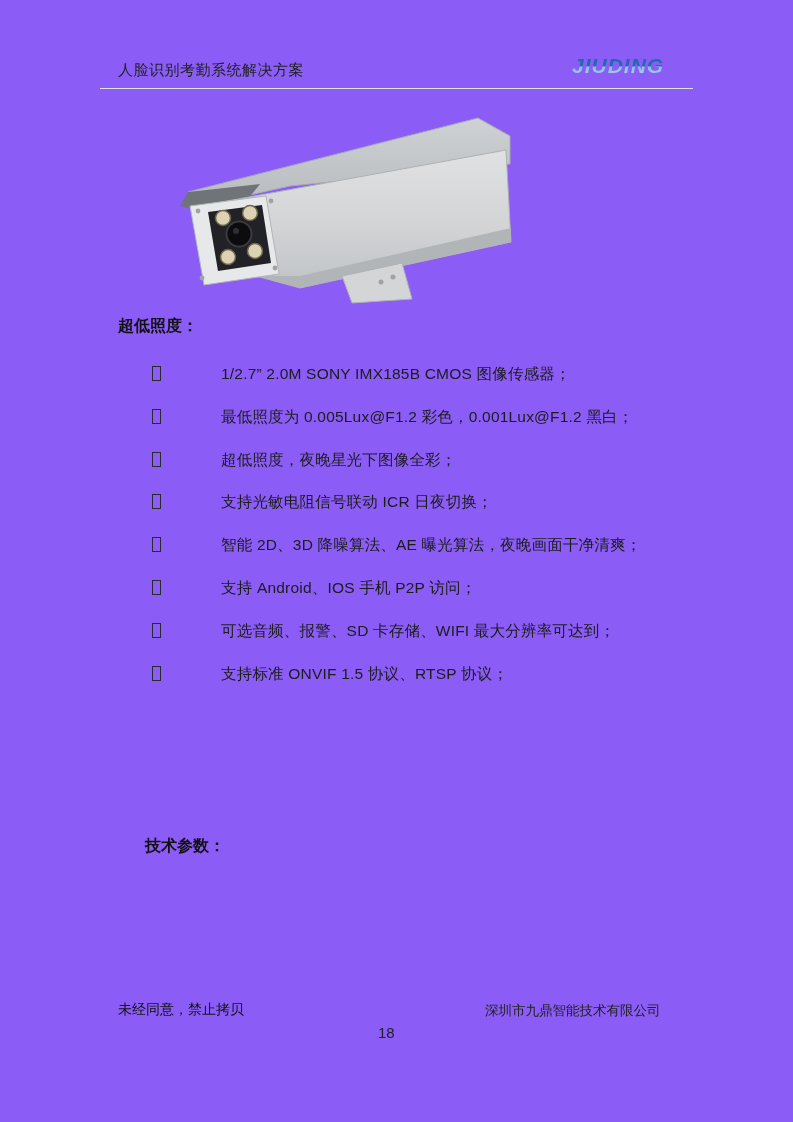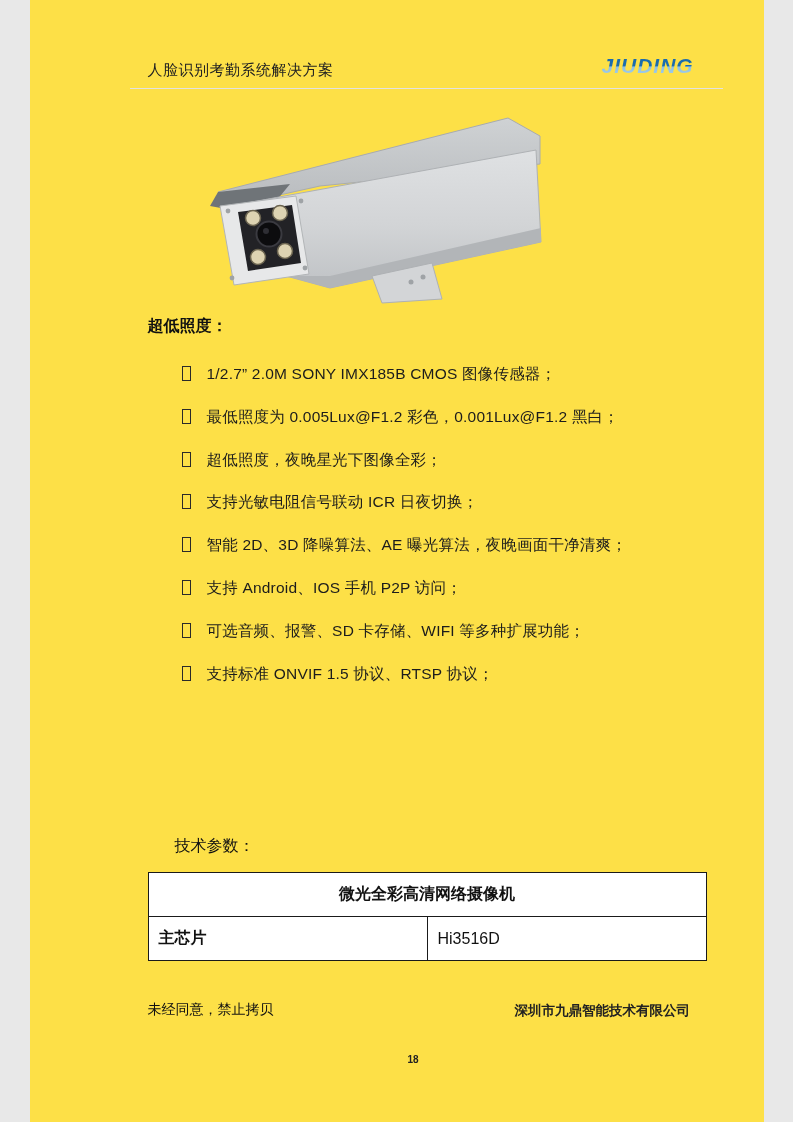--- a/index.html
+++ b/index.html
@@ -1,24 +1,23 @@
 <!DOCTYPE html>
 <html><head>
 <meta charset="utf-8">
 <style>
   html,body{margin:0;padding:0;background:#e8e8e8;}
   .page{
     position:relative;
-    width:726px;height:1122px;
+    width:793px;height:1122px;
     margin:0 auto;
-    background:#fde047;
+    background:#8b5cf6;
     font-family:"Liberation Sans","DejaVu Sans",sans-serif;
     color:#1a1a1a;
     overflow:hidden;
-    padding-left:8px;
   }
   
   .doc-header-title{
     position:absolute;left:118px;top:61px;
     font-size:15px;letter-spacing:0.5px;color:#222;
   }
   .logo{
     position:absolute;left:572px;top:54px;
     font-size:21px;font-weight:bold;font-style:italic;
     letter-spacing:1px;
@@ -27,48 +26,48 @@
     -webkit-text-fill-color:transparent;color:transparent;
   }
   .header-rule{
     position:absolute;left:100px;top:88px;width:593px;height:1px;
     background:#e2e2e2;
   }
   
   .camera-figure{position:absolute;left:138px;top:106px;width:388px;height:198px;}
   
   .h-features{position:absolute;left:118px;top:316px;font-size:16px;font-weight:bold;color:#111;}
-  .h-tech{position:absolute;left:145px;top:836px;font-size:16px;font-weight:normal;color:#111;}
+  .h-tech{position:absolute;left:145px;top:836px;font-size:16px;font-weight:bold;color:#111;}
   
   .feature-list{position:absolute;left:152px;top:364px;width:560px;}
   .feature-item{display:flex;align-items:flex-start;height:42.8px;font-size:15.5px;color:#1c1c1c;}
   .tofu{
     flex:none;display:inline-block;
     width:7px;height:13px;
     border:1.4px solid #2a2a2a;
     margin:2px 16px 0 0;
   }
-  .feature-text{white-space:nowrap;letter-spacing:0.2px;}
+  .feature-text{white-space:nowrap;letter-spacing:0.2px;margin-left:44px;}
   
   .spec-table{
     position:absolute;left:118px;top:872px;width:559px;
     border-collapse:collapse;table-layout:fixed;
   }
   .spec-table td{
     border:1.5px solid #1a1a1a;
     font-size:16px;color:#111;
     padding:0 10px;height:43px;vertical-align:middle;
     background:#fff;
   }
   .spec-table .tbl-title{font-weight:bold;text-align:center;}
   .spec-table .col-label{width:100px;font-weight:bold;}
   
   .footer-left{position:absolute;left:118px;top:1001px;font-size:14px;font-weight:normal;color:#111;}
-  .footer-page{position:absolute;left:378px;top:1054px;font-size:10px;color:#222;font-weight:bold;}
-  .footer-right{position:absolute;left:485px;top:1002px;font-size:13.5px;color:#222;font-weight:bold;}
+  .footer-page{position:absolute;left:378px;top:1024px;font-size:15px;color:#222;}
+  .footer-right{position:absolute;left:485px;top:1002px;font-size:13.5px;color:#222;}
 </style>
 </head>
 <body>
 
 <div class="page">
 
   <div class="doc-header-title">人脸识别考勤系统解决方案</div>
   <div class="logo">JIUDING</div>
   <div class="header-rule"></div>
 
@@ -137,39 +136,28 @@
     <div class="feature-item">
         <span class="tofu"></span>
         <span class="feature-text">智能 2D、3D 降噪算法、AE 曝光算法，夜晚画面干净清爽；</span>
       </div>
     <div class="feature-item">
         <span class="tofu"></span>
         <span class="feature-text">支持 Android、IOS 手机 P2P 访问；</span>
       </div>
     <div class="feature-item">
         <span class="tofu"></span>
-        <span class="feature-text">可选音频、报警、SD 卡存储、WIFI 等多种扩展功能；</span>
+        <span class="feature-text">可选音频、报警、SD 卡存储、WIFI 最大分辨率可达到；</span>
       </div>
     <div class="feature-item">
         <span class="tofu"></span>
         <span class="feature-text">支持标准 ONVIF 1.5 协议、RTSP 协议；</span>
       </div>
   </div>
 
   <div class="h-tech">技术参数：</div>
 
-  <table class="spec-table">
-    <tbody>
-      <tr>
-        <td class="tbl-title" colspan="2">微光全彩高清网络摄像机</td>
-      </tr>
-      <tr>
-        <td class="col-label">主芯片</td>
-        <td>Hi3516D</td>
-      </tr>
-    </tbody>
-  </table>
 
   <div class="footer-left">未经同意，禁止拷贝</div>
   <div class="footer-page">18</div>
   <div class="footer-right">深圳市九鼎智能技术有限公司</div>
 
 </div>
 
 </body></html>

